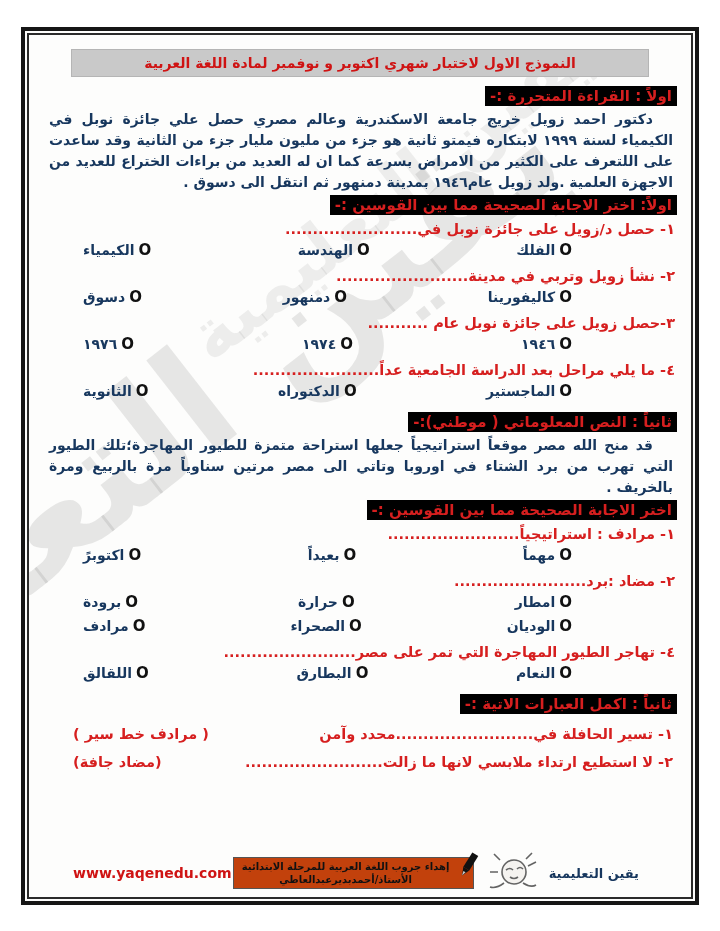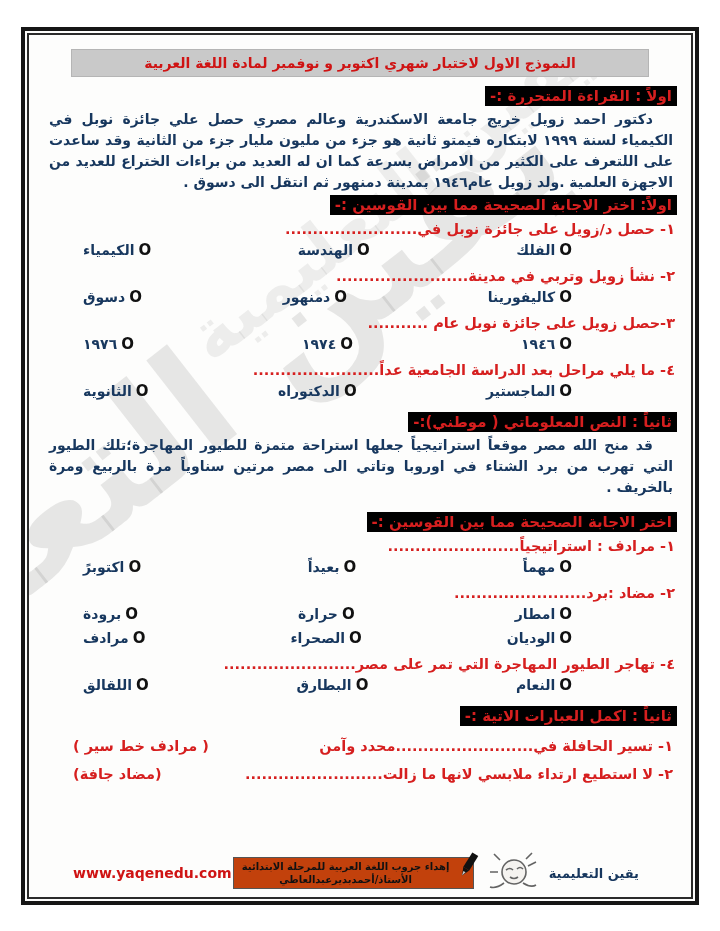--- a/index.html
+++ b/index.html
@@ -108,21 +108,21 @@
       <div class="opts">
         <span class="opt"><span class="radio">O</span><span>الماجستير</span></span>
         <span class="opt"><span class="radio">O</span><span>الدكتوراه</span></span>
         <span class="opt"><span class="radio">O</span><span>الثانوية</span></span>
       </div>
 
       <div class="sec-head">
         <span class="hl">ثانياً : النص المعلوماتي ( موطني):-</span>
       </div>
       <div class="para">قد منح الله مصر موقعاً استراتيجياً جعلها استراحة متمزة للطيور المهاجرة؛تلك الطيور التي تهرب من برد الشتاء في اوروبا وتاتي الى مصر مرتين سناوياً مرة بالربيع ومرة بالخريف .</div>
-      <div class="sec-head" style="margin-top:14px;">
+      <div class="sec-head" style="margin-top:2px;">
         <span class="hl">اختر الاجابة الصحيحة مما بين القوسين :-</span>
       </div>
 
       <div class="q">١- مرادف : استراتيجياً........................</div>
       <div class="opts">
         <span class="opt"><span class="radio">O</span><span>مهماً</span></span>
         <span class="opt"><span class="radio">O</span><span>بعيداً</span></span>
         <span class="opt"><span class="radio">O</span><span>اكتوبرً</span></span>
       </div>
 

